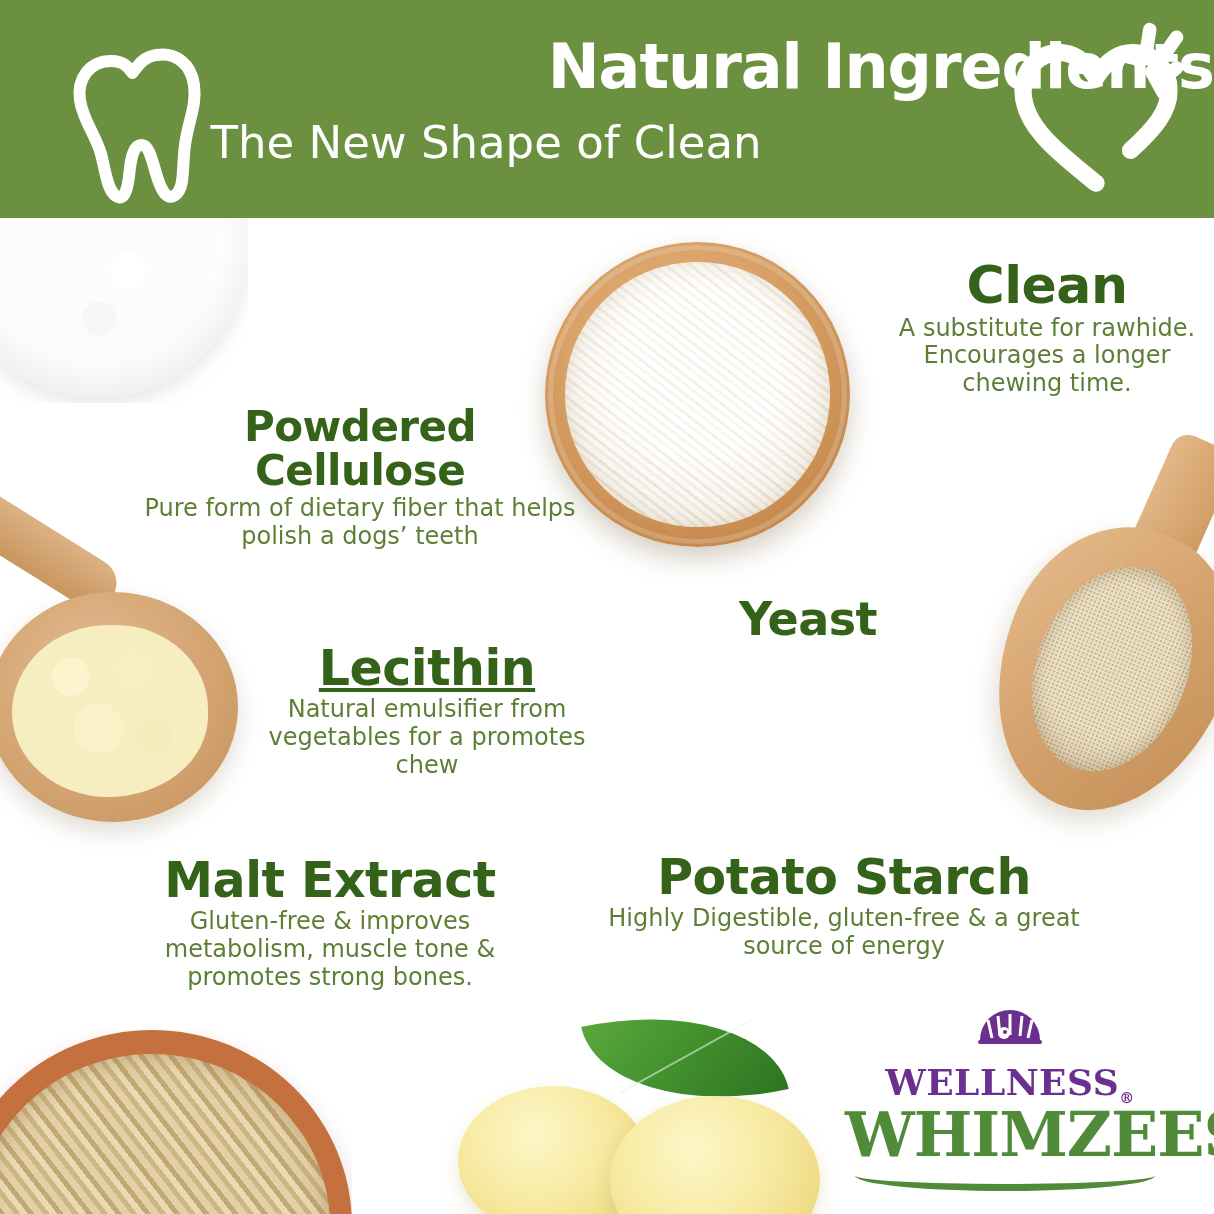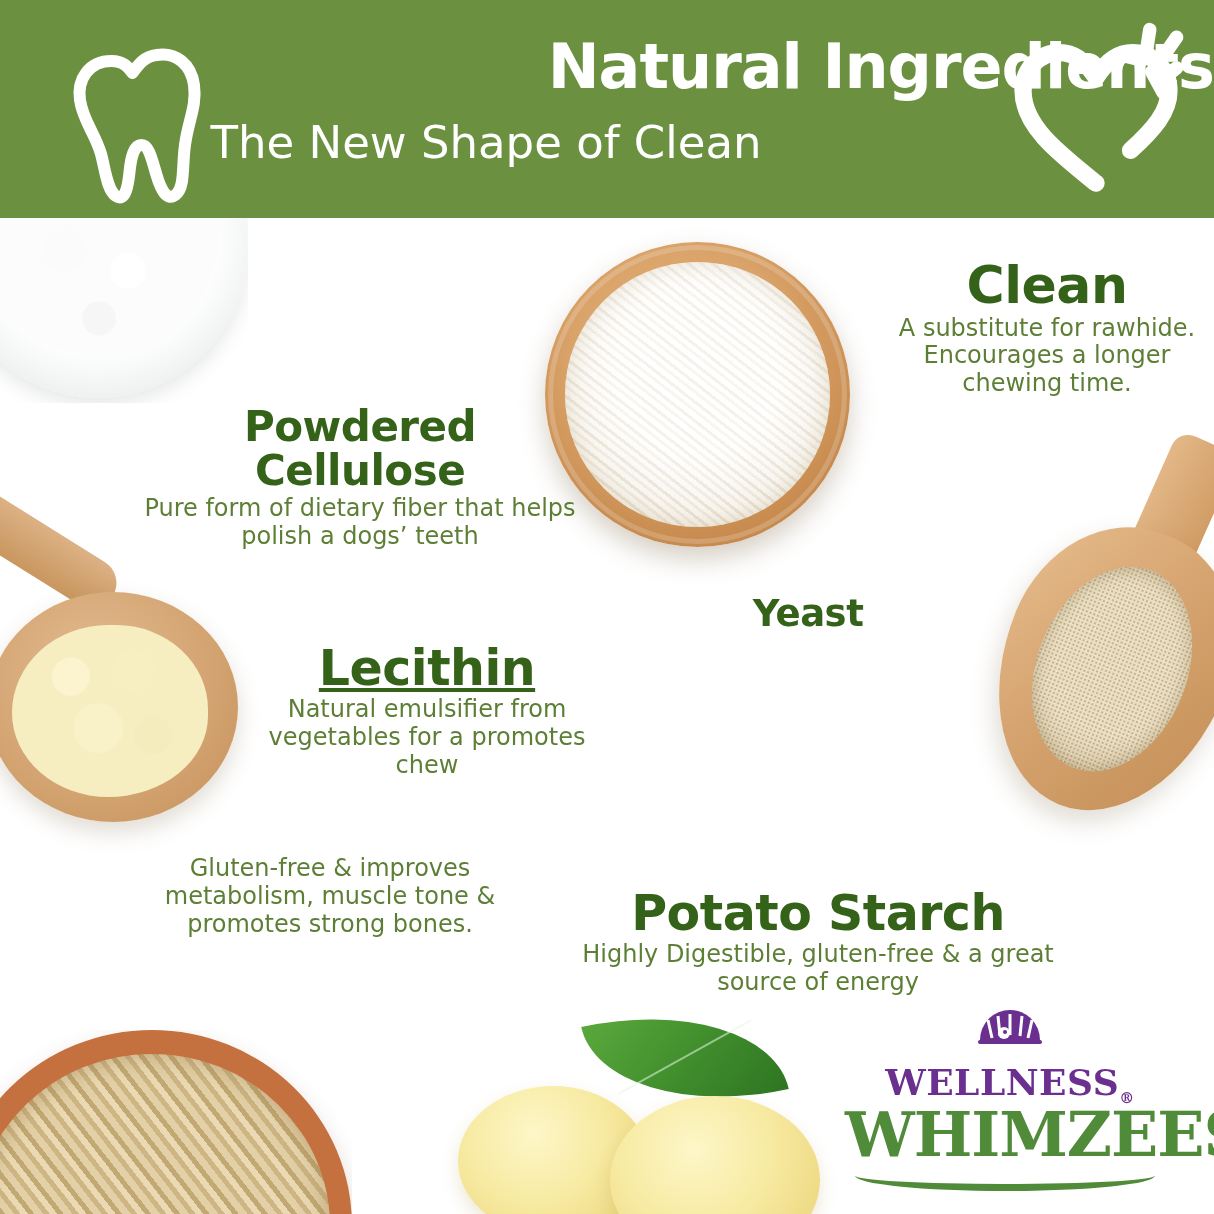--- a/index.html
+++ b/index.html
@@ -68,24 +68,24 @@
     line-height:1.16;
   }
 
   #blk-rice      {left:880px;top:258px;width:334px;}
   #blk-rice h2   {font-size:52px;}
   #blk-cellulose {left:132px;top:405px;width:456px;}
   #blk-cellulose h2{font-size:42px;}
   #blk-lecithin  {left:262px;top:643px;width:330px;}
   #blk-lecithin h2{font-size:49px;text-decoration:underline;}
   #blk-yeast     {left:608px;top:595px;width:400px;}
-  #blk-yeast h2  {font-size:37px;}
+  #blk-yeast h2  {font-size:46px;}
   #blk-malt      {left:120px;top:855px;width:420px;}
   #blk-malt h2   {font-size:49px;}
-  #blk-potato    {left:580px;top:852px;width:476px;margin-top:36px;}
+  #blk-potato    {left:606px;top:852px;width:476px;}
   #blk-potato h2 {font-size:49px;}
 
   
 
   
   .bowl-cellulose{
     position:absolute;left:-52px;top:218px;width:300px;height:185px;
     overflow:hidden;
   }
   .bowl-cellulose .dish{
@@ -353,20 +353,21 @@
   <div class="blk" id="blk-lecithin">
     <h2>Lecithin</h2>
     <p>Natural emulsifier from vegetables for a promotes chew</p>
   </div>
 
   <div class="blk" id="blk-yeast">
     <h2>Yeast</h2>
   </div>
 
   <div class="blk" id="blk-malt">
+    <h2>Malt Extract</h2>
     <p>Gluten-free &amp; improves metabolism, muscle tone &amp; promotes strong bones.</p>
   </div>
 
   <div class="blk" id="blk-potato">
     <h2>Potato Starch</h2>
     <p>Highly Digestible, gluten-free &amp; a great source of energy</p>
   </div>
 
   <div class="logo">
     <svg class="sunburst" viewBox="0 0 72 44">

